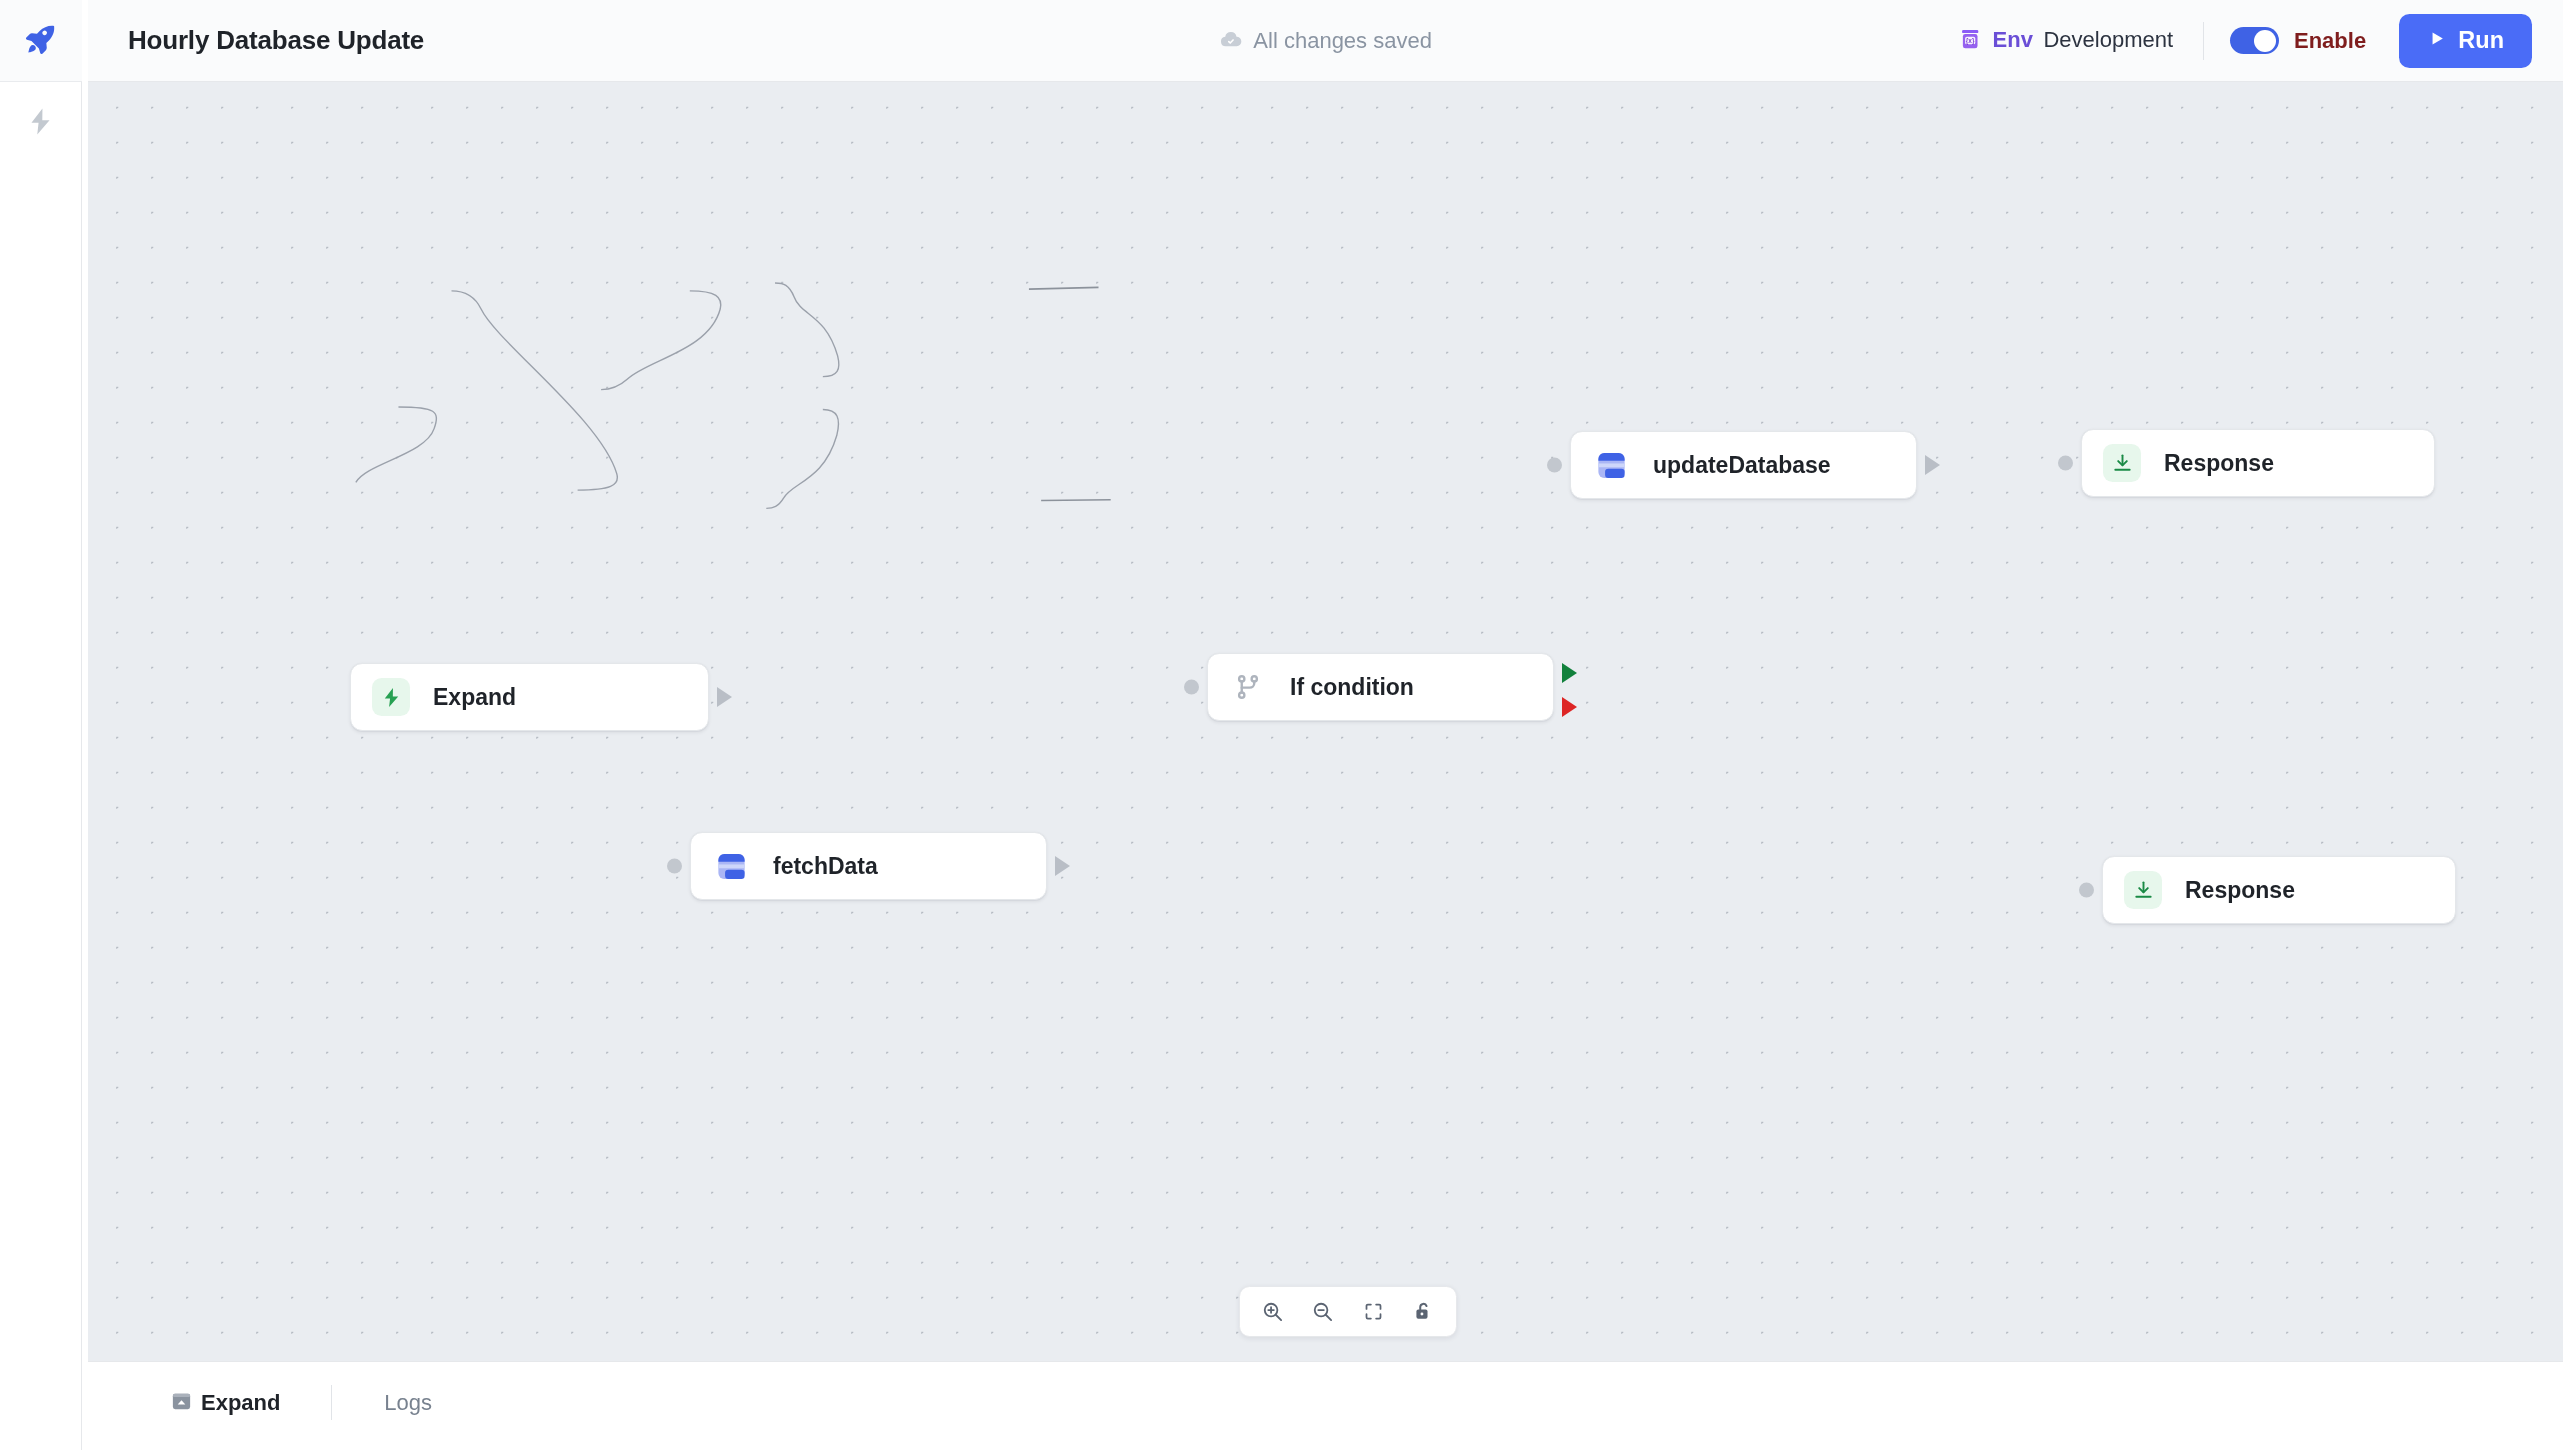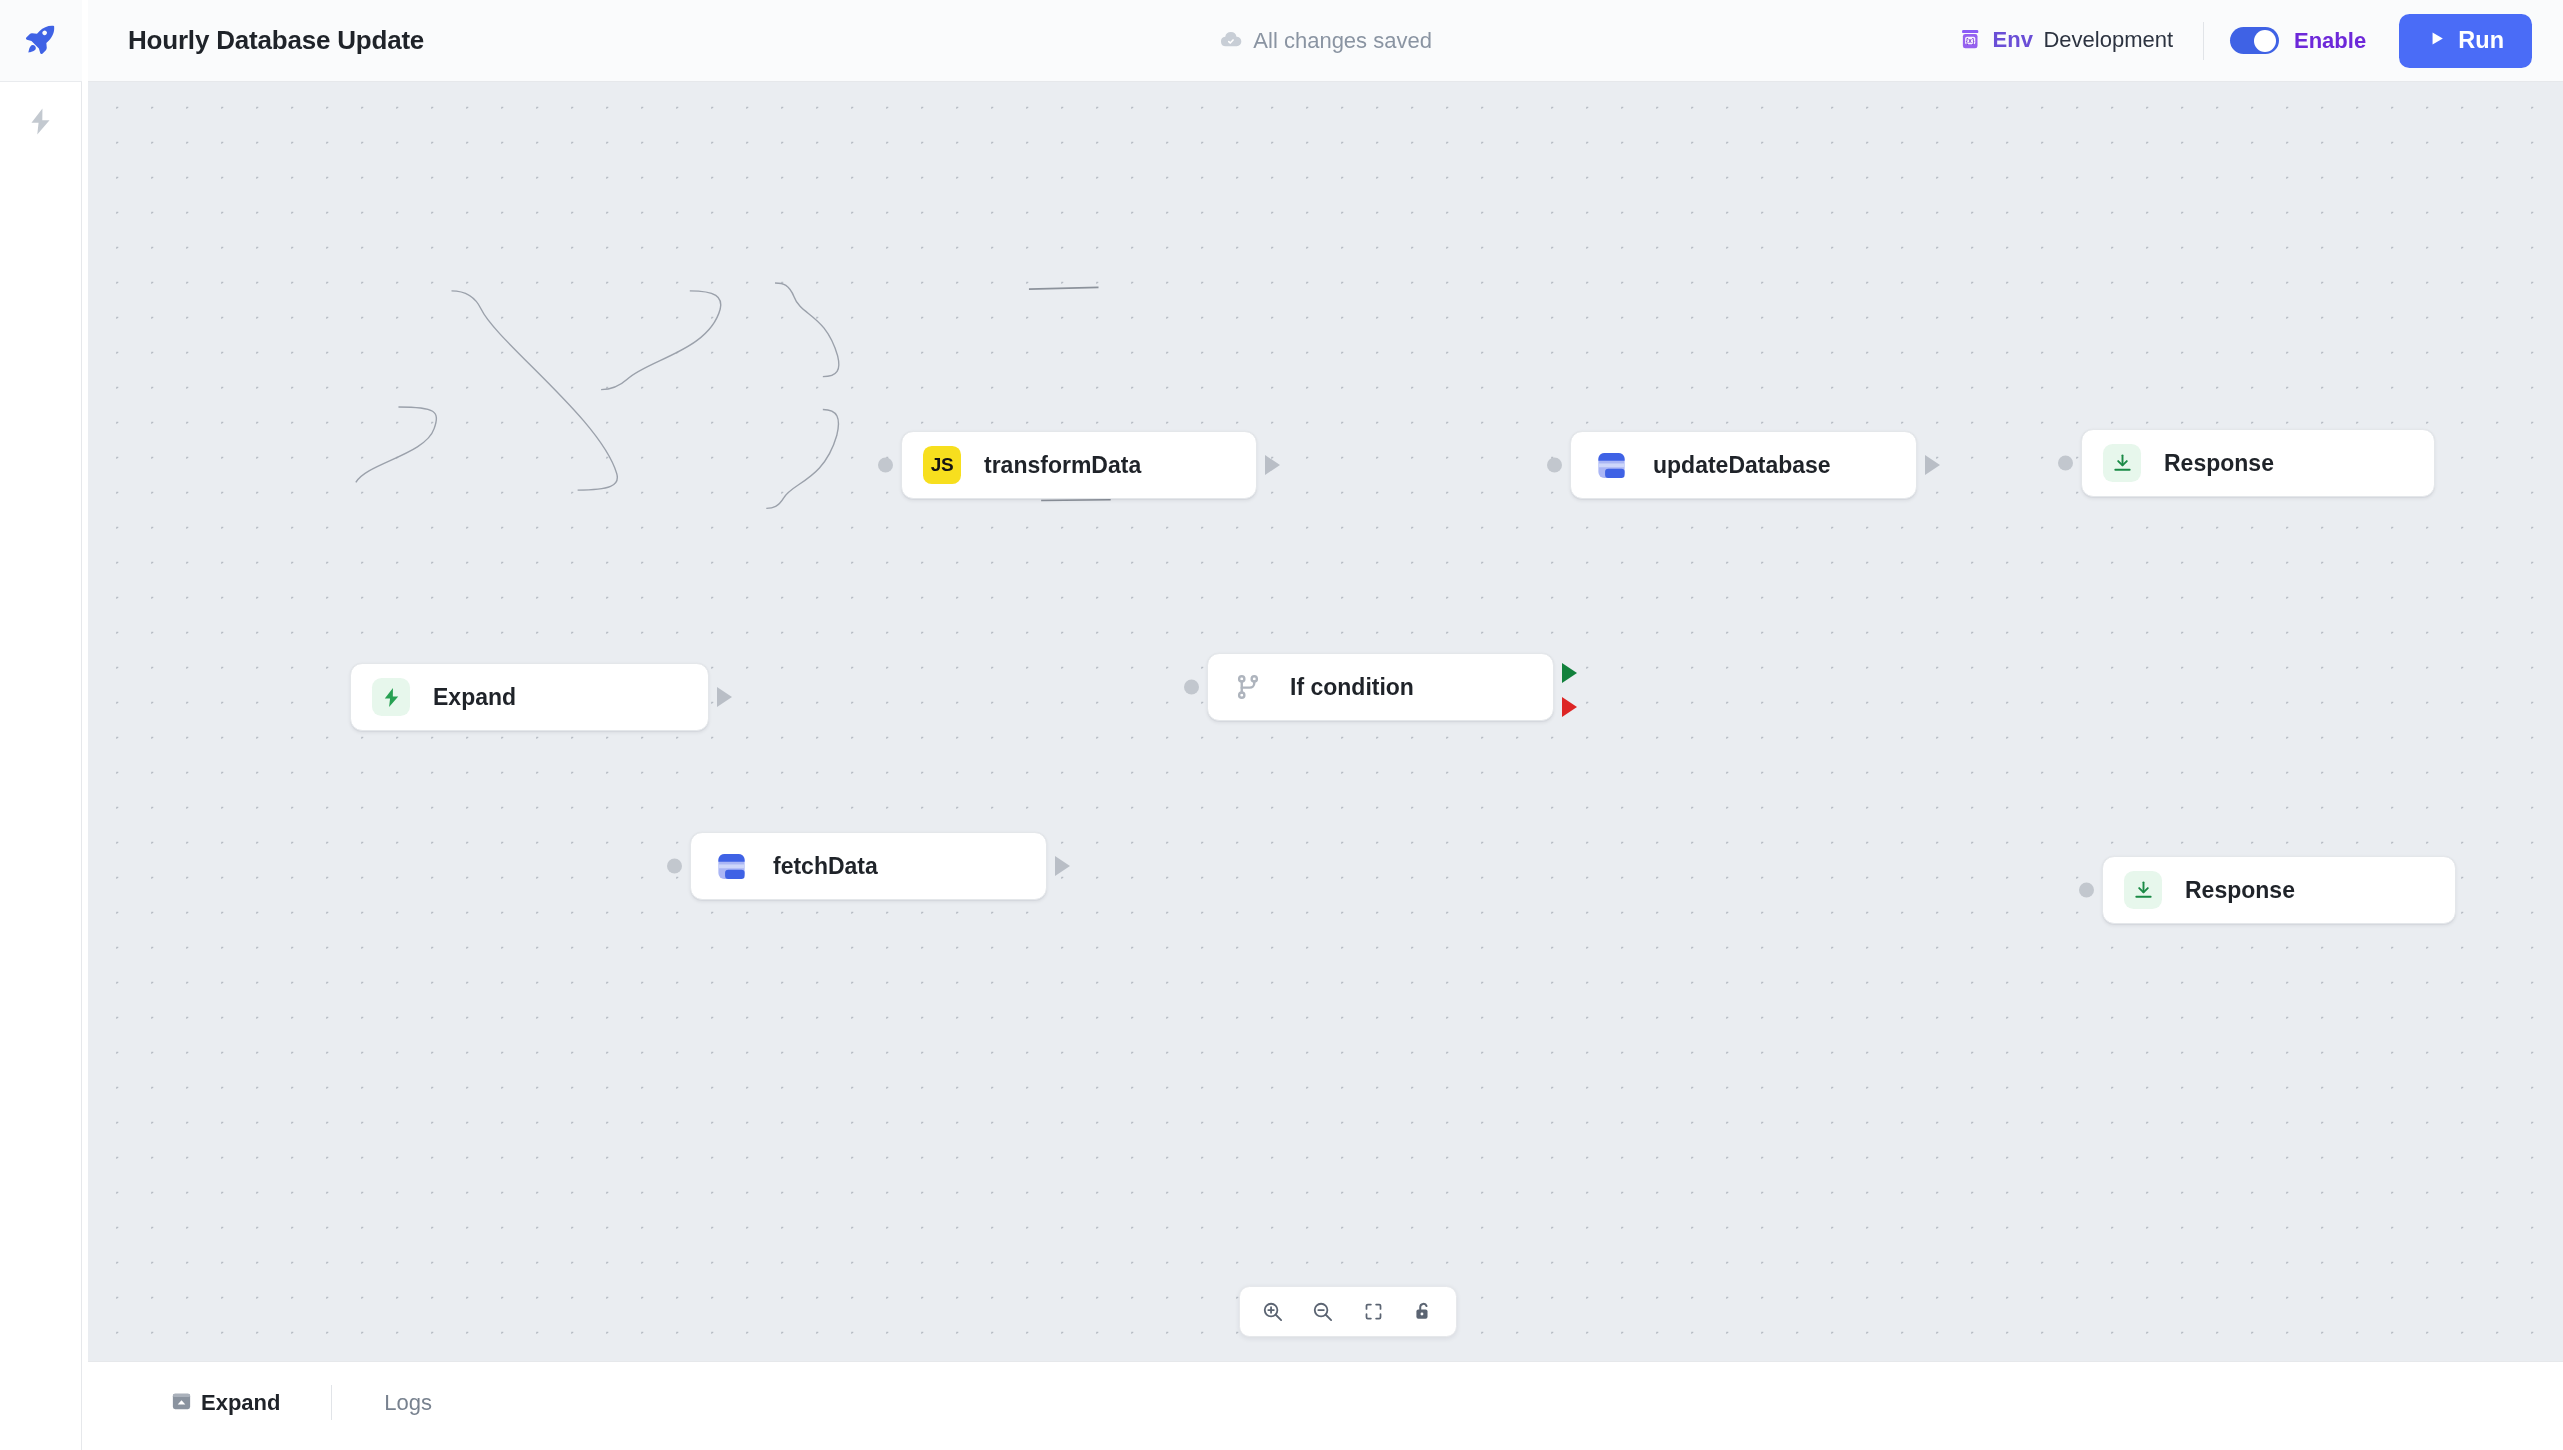--- a/index.html
+++ b/index.html
@@ -67,21 +67,21 @@
   .enable-block { display:flex; align-items:center; gap:15px; margin-right:33px; }
   .toggle {
     width:49px; height:27px; border-radius:14px;
     background:#3f62e5; position:relative; flex:0 0 49px;
   }
   .toggle .knob {
     position:absolute; top:2.6px; left:24.4px;
     width:22px; height:22px; border-radius:50%;
     background:#ffffff;
   }
-  .enable-text { font-size:22px; font-weight:700; color:#6d28d9; }
+  .enable-text { font-size:22px; font-weight:700; color:#7f1d1d; }
   .run-btn {
     display:flex; align-items:center; gap:12.2px;
     height:54px; padding:0 28px 0 28px;
     background:#4a6cf7; border:none; border-radius:10.5px;
     color:#ffffff; font-size:23.5px; font-weight:700;
     font-family:"Liberation Sans", sans-serif;
     cursor:pointer;
   }
 
   
@@ -266,28 +266,20 @@
             <rect x="3" y="3.5" width="18" height="17" rx="4" fill="#aab6f5"></rect>
             <path d="M3 7.5a4 4 0 014-4h10a4 4 0 014 4v1.2H3z" fill="#3f62e5"></path>
             <rect x="7.6" y="14.2" width="13.4" height="6.3" rx="2.2" fill="#3f62e5"></rect>
             <rect x="3" y="10.6" width="18" height="2.6" fill="#cdd6fa"></rect>
           </svg>
         </div>
         <div class="node-label">fetchData</div>
         <div class="port-out"></div>
       </div>
 
-      <div class="node" style="left:813px; top:349px; width:356px;">
-        <div class="port-in"></div>
-        <div class="node-icon js">
-          <span>JS</span>
-        </div>
-        <div class="node-label">transformData</div>
-        <div class="port-out"></div>
-      </div>
 
       <div class="node" style="left:1119px; top:571px; width:347px;">
         <div class="port-in"></div>
         <div class="node-icon plain">
           <svg width="30" height="30" viewBox="0 0 24 24" fill="none" stroke="#aeb4bd" stroke-width="1.9" stroke-linecap="round" stroke-linejoin="round">
             <circle cx="7" cy="5.5" r="2.1"></circle>
             <circle cx="7" cy="18.5" r="2.1"></circle>
             <circle cx="17" cy="5.5" r="2.1"></circle>
             <path d="M7 7.6v8.8"></path>
             <path d="M7 12.5h6.4a3.6 3.6 0 003.6-3.6V7.6"></path>

